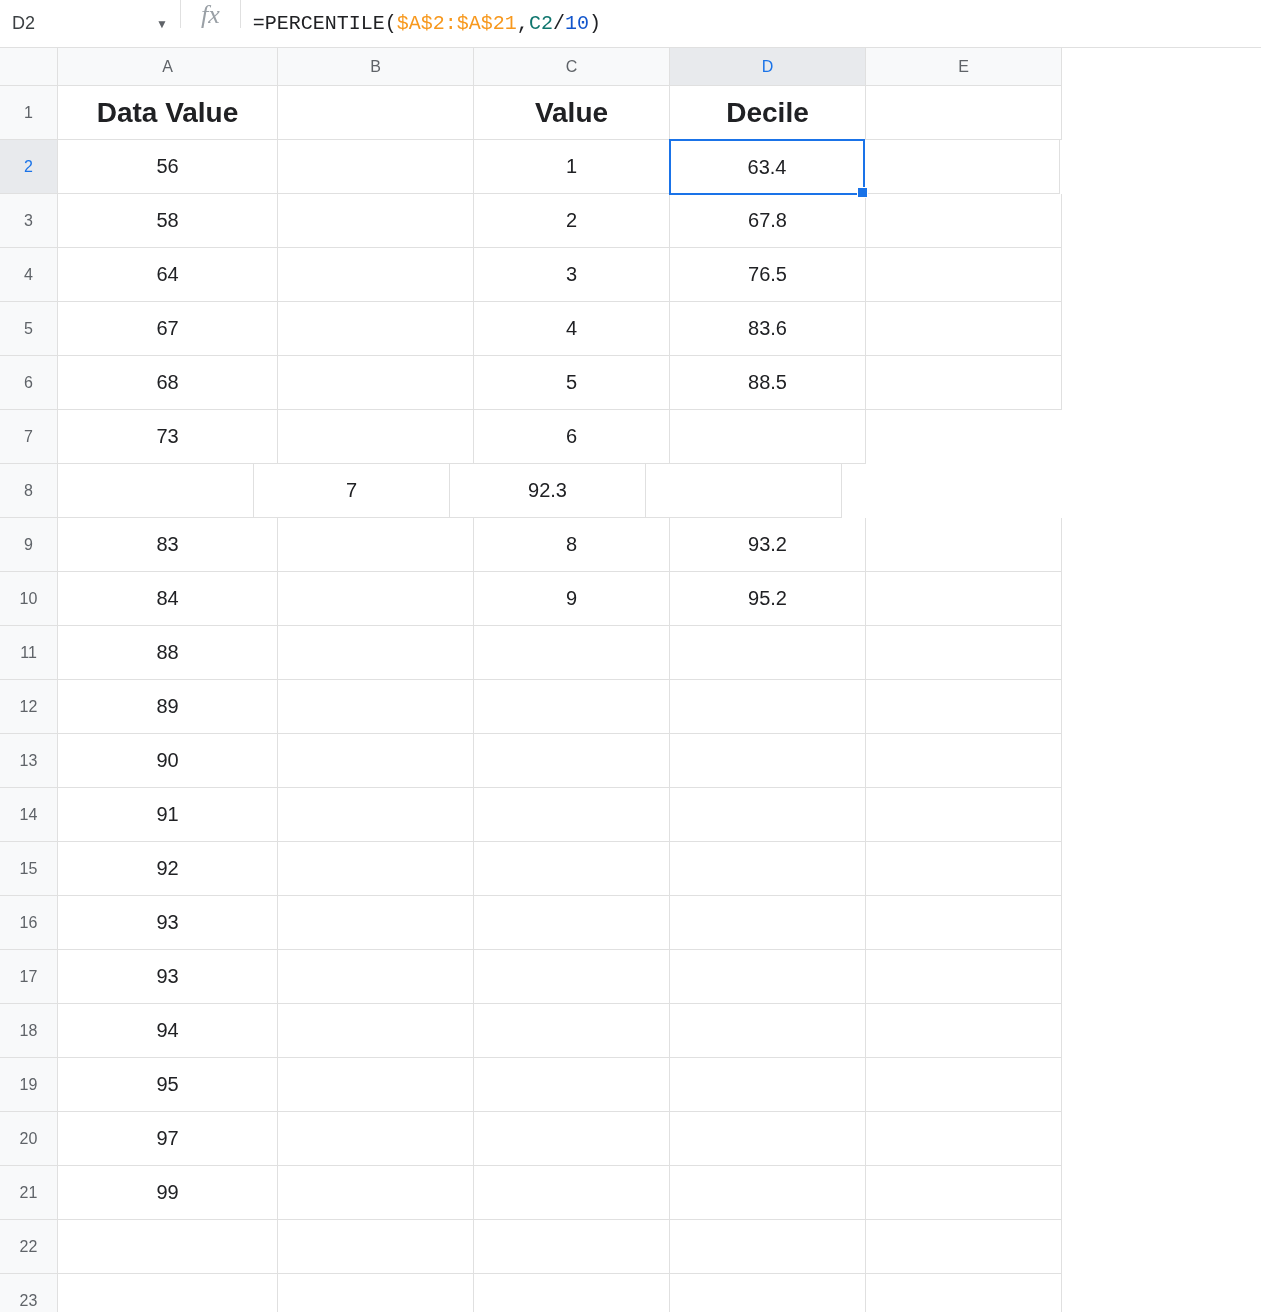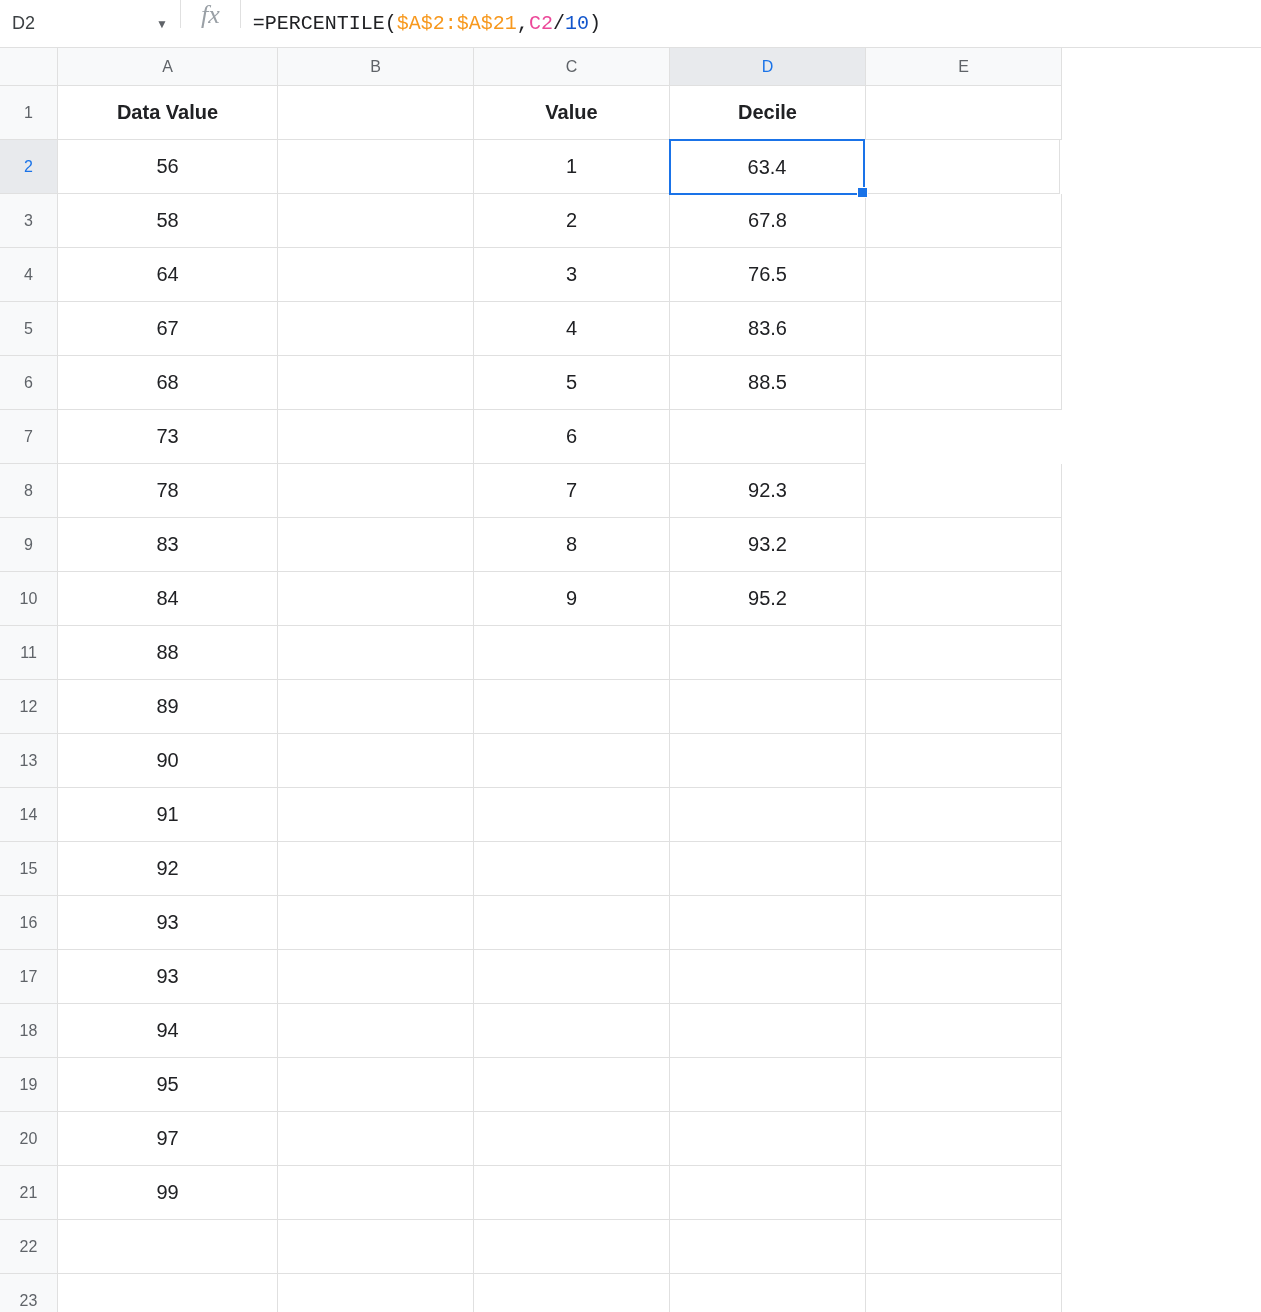--- a/index.html
+++ b/index.html
@@ -49,21 +49,21 @@
       outline: none;
       padding: 0 12px;
       height: 100%;
       display: flex;
       align-items: center;
     }
     .formula-input .eq { color: #202124; }
     .formula-input .func { color: #202124; }
     .formula-input .paren { color: #202124; }
     .formula-input .range { color: #F7981D; }
-    .formula-input .ref { color: #ec4899; }
+    .formula-input .ref { color: #0f766e; }
     .formula-input .num { color: #1155CC; }
     .formula-input .comma { color: #202124; }
     .formula-input .slash { color: #202124; }
     
     .sheet-container {
       display: flex;
     }
     
     .corner-cell {
       width: 58px;
@@ -129,21 +129,21 @@
       border-bottom: 1px solid #e0e0e0;
       display: flex;
       align-items: center;
       justify-content: center;
       font-size: 20px;
       color: #202124;
       position: relative;
     }
     .cell.header-cell {
       font-weight: bold;
-      font-size: 20px;
+      font-size: 28px;
     }
     
     .cell.selected {
       border: 2px solid #1a73e8;
       margin: -1px;
       z-index: 2;
     }
     .cell.selected::after {
       content: '';
       position: absolute;
@@ -265,21 +265,20 @@
         <div class="cell col-D">88.5</div>
         <div class="cell col-E"></div>
       </div>
       <div class="grid-row">
         <div class="cell col-A">73</div>
         <div class="cell col-B"></div>
         <div class="cell col-C">6</div>
         <div class="cell col-E"></div>
       </div>
       <div class="grid-row">
-        <div class="cell col-A">78</div>
         <div class="cell col-B"></div>
         <div class="cell col-C">7</div>
         <div class="cell col-D">92.3</div>
         <div class="cell col-E"></div>
       </div>
       <div class="grid-row">
         <div class="cell col-A">83</div>
         <div class="cell col-B"></div>
         <div class="cell col-C">8</div>
         <div class="cell col-D">93.2</div>

